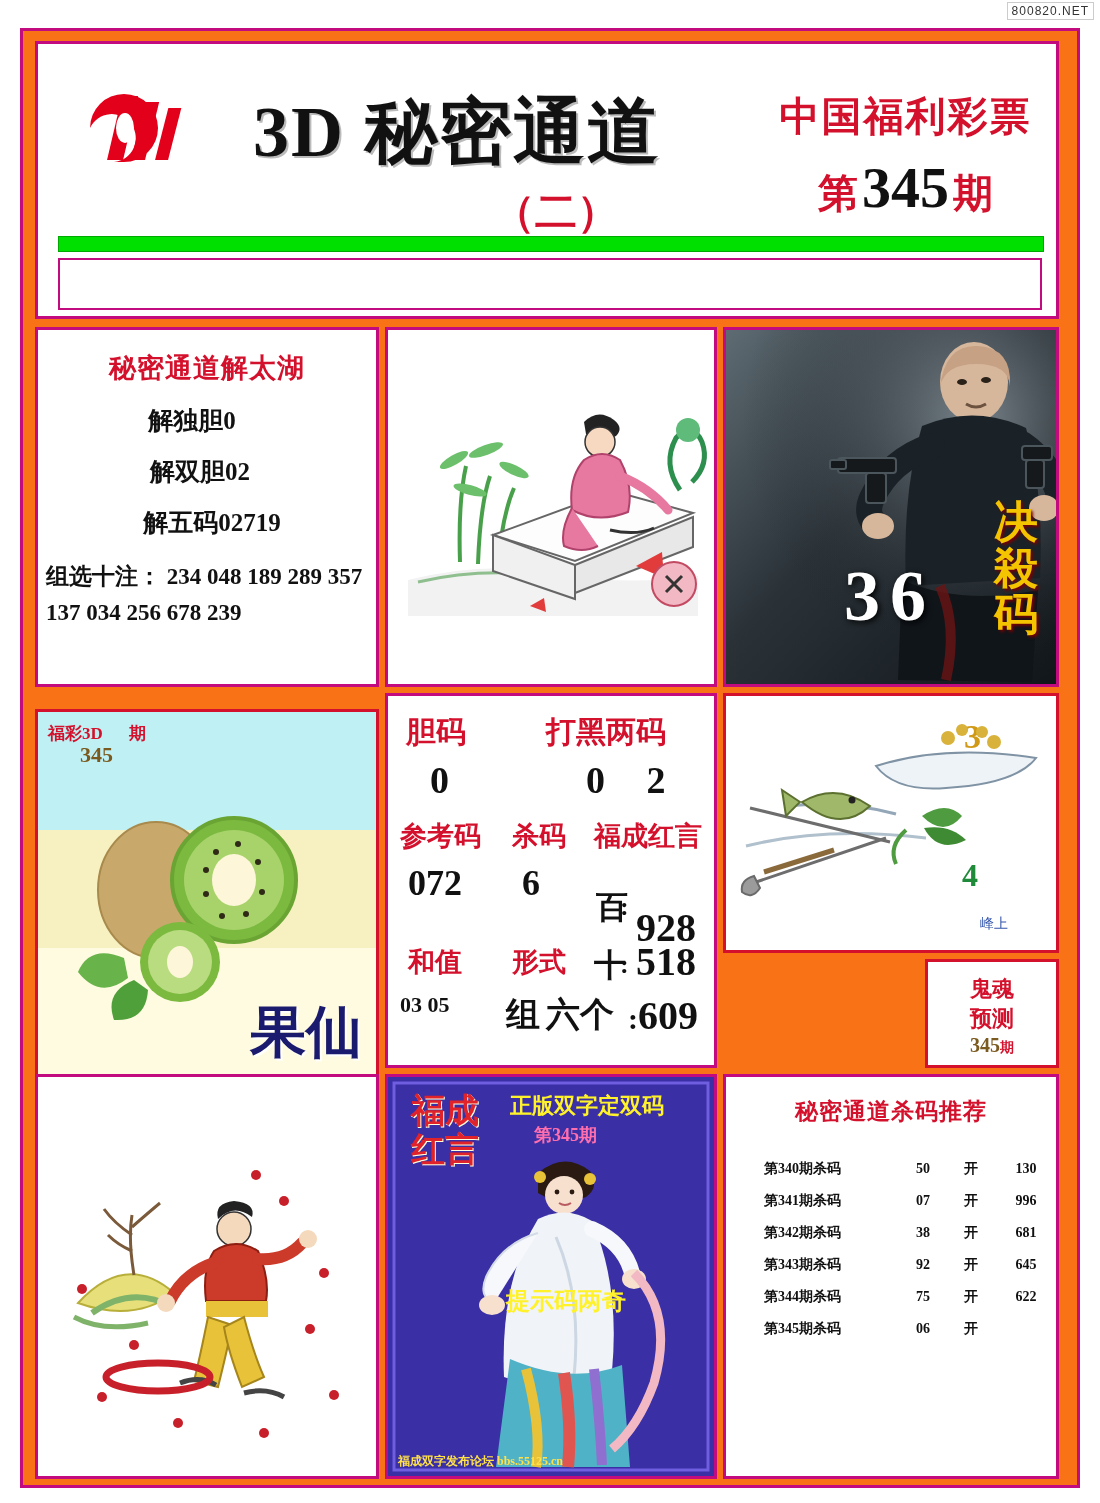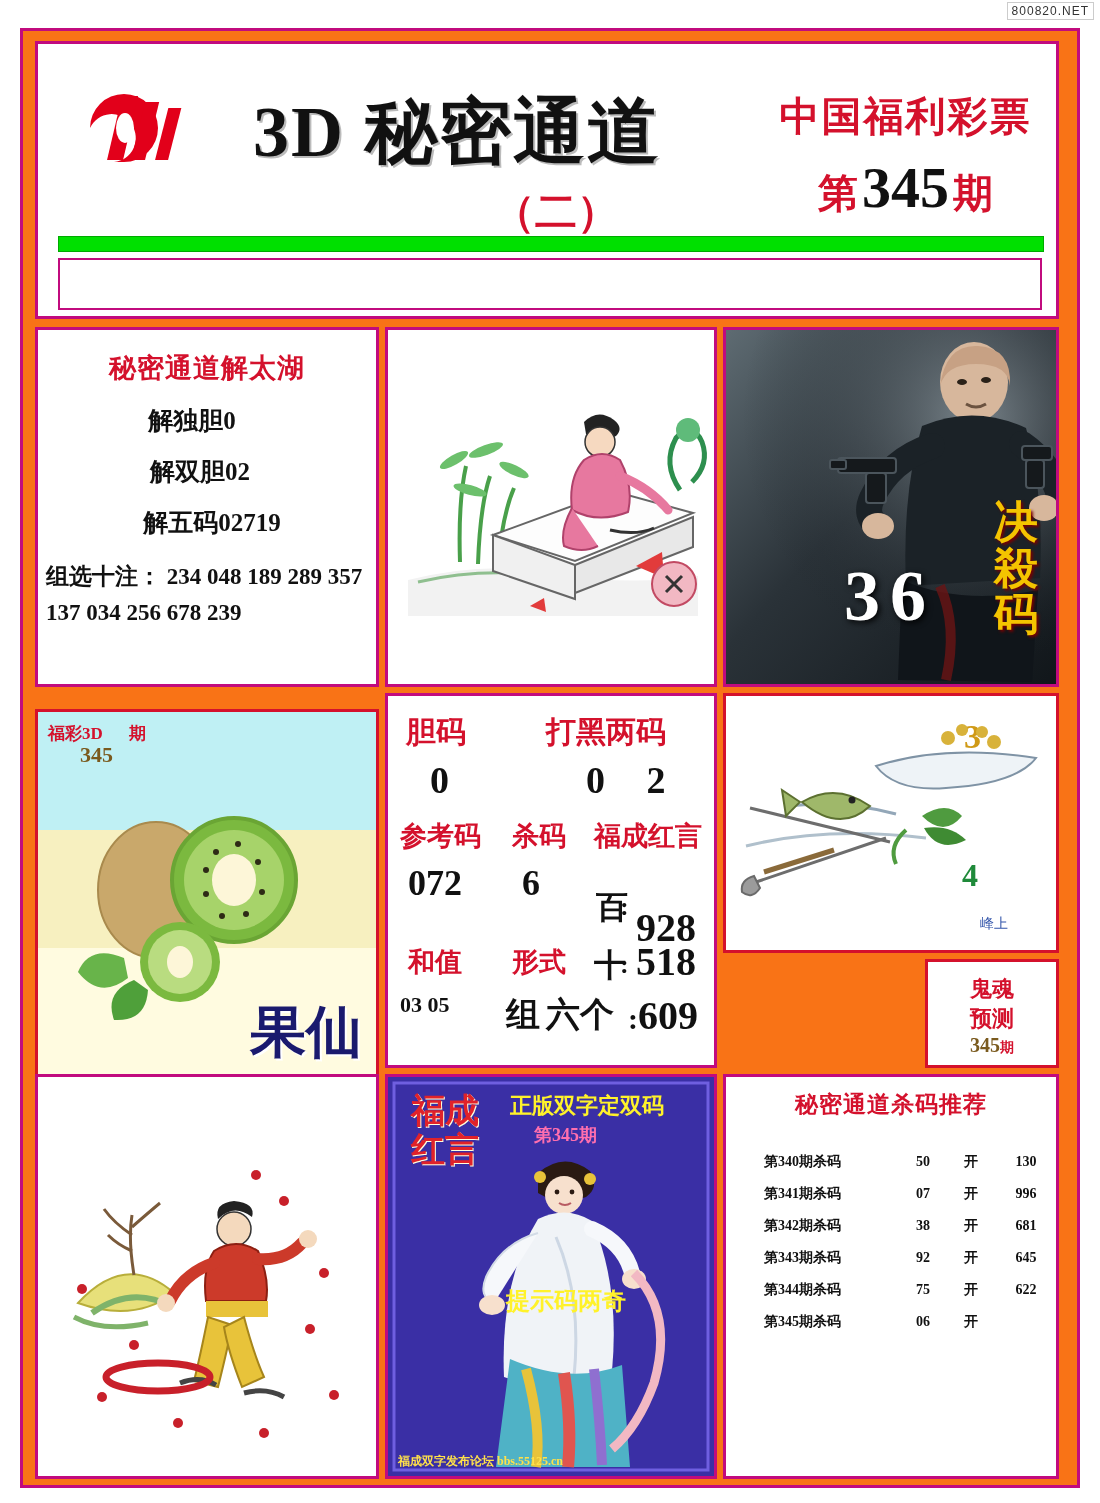--- a/index.html
+++ b/index.html
@@ -97,21 +97,21 @@
   .c-cartoon2{left:12px;top:1043px;width:344px;height:405px;border:3px solid #c10b7e;overflow:hidden;}
   .c-lady{left:362px;top:1043px;width:332px;height:405px;border:3px solid #c10b7e;overflow:hidden;background:#3b2fa0;}
   .c-table{left:700px;top:1043px;width:336px;height:405px;border:3px solid #c10b7e;}
 
   
   .cp{position:absolute;font-family:"Liberation Serif", serif;font-weight:bold;}
   .lbl-red{color:#d4112c;}
   .num-black{color:#111;}
   
   .tbl-title{
-    margin:0;padding-top:12px;text-align:center;
+    margin:7px;padding-top:12px;text-align:center;
     font-size:23px;color:#d4112c;font-weight:bold;
     font-family:"Liberation Serif", serif;letter-spacing:1px;
   }
   .tbl-rows{margin-top:26px;}
   .tbl-row{
     display:flex;align-items:center;
     font-size:14px;font-weight:bold;color:#111;
     font-family:"Liberation Serif", serif;
     padding:7px 0 7px 38px;
   }

